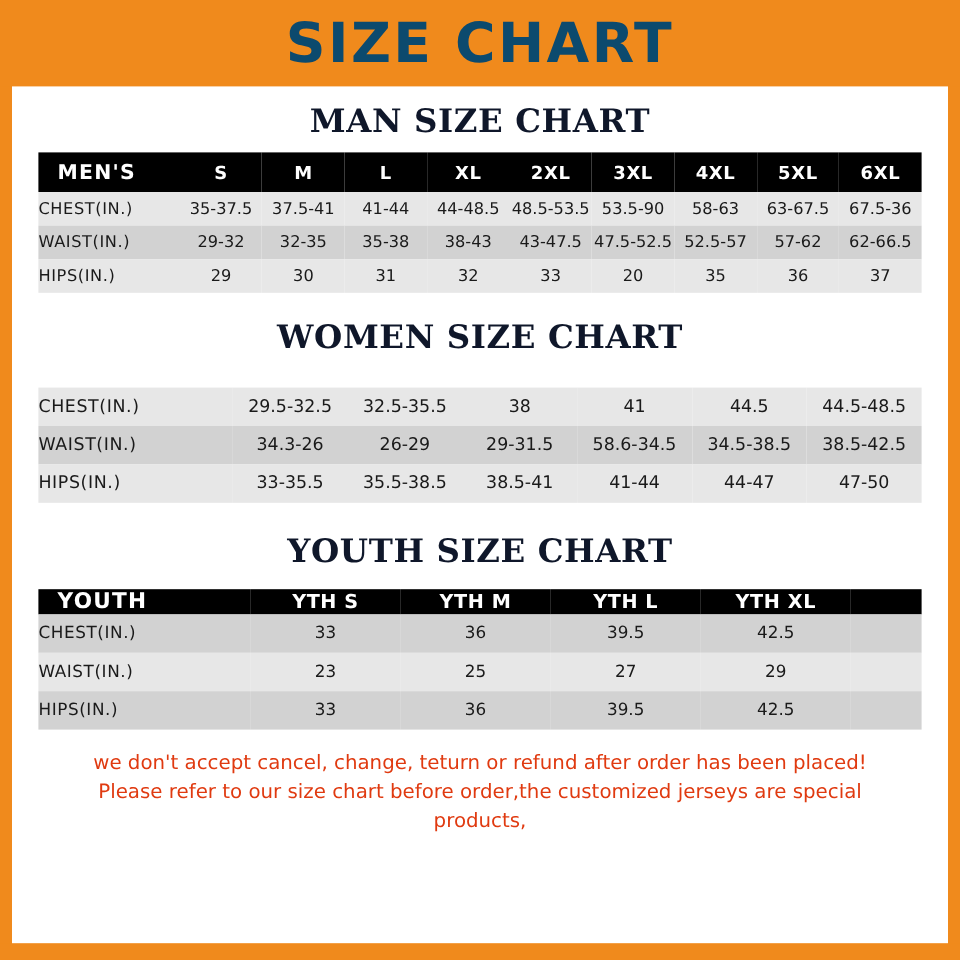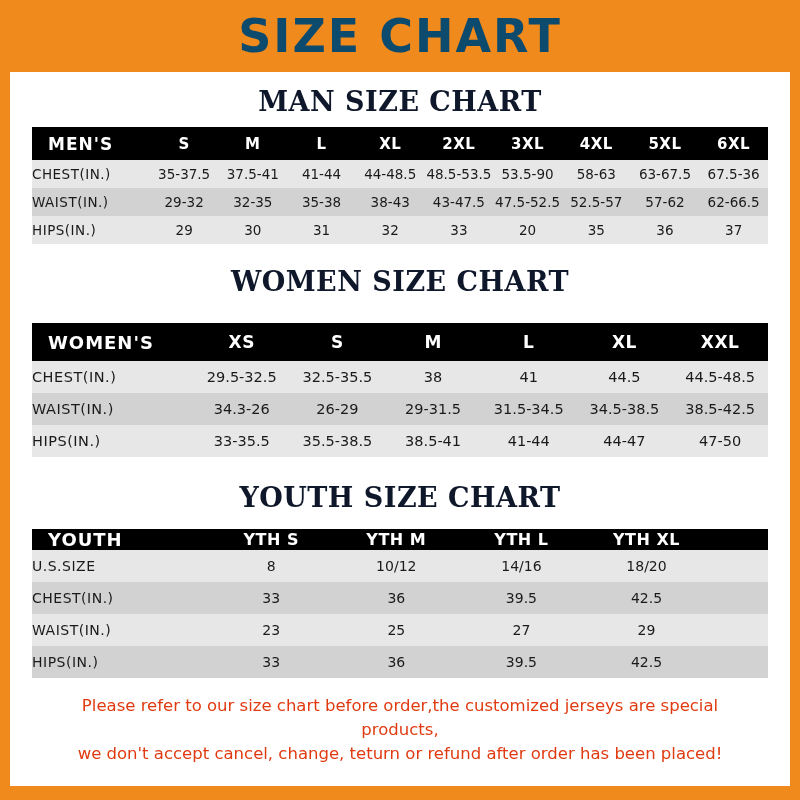--- a/index.html
+++ b/index.html
@@ -207,44 +207,35 @@
       <colgroup>
         <col style="width:22%">
           <col style="width:13%">
           <col style="width:13%">
           <col style="width:13%">
         <col style="width:13%">
           <col style="width:13%">
           <col style="width:13%">
       </colgroup>
       <tbody>
-        <tr class="hdr-row">
-          <td class="first">WOMEN'S</td>
-          <td>XS</td>
-          <td>S</td>
-          <td>M</td>
-          <td>L</td>
-          <td>XL</td>
-          <td>XXL</td>
-        </tr>
         <tr class="row-light">
           <td class="first">CHEST(IN.)</td>
           <td>29.5-32.5</td>
           <td>32.5-35.5</td>
           <td>38</td>
           <td>41</td>
           <td>44.5</td>
           <td>44.5-48.5</td>
         </tr>
         <tr class="row-dark">
           <td class="first">WAIST(IN.)</td>
           <td>34.3-26</td>
           <td>26-29</td>
           <td>29-31.5</td>
-          <td>31.5-34.5</td>
+          <td>58.6-34.5</td>
           <td>34.5-38.5</td>
           <td>38.5-42.5</td>
         </tr>
         <tr class="row-light">
           <td class="first">HIPS(IN.)</td>
           <td>33-35.5</td>
           <td>35.5-38.5</td>
           <td>38.5-41</td>
           <td>41-44</td>
           <td>44-47</td>
@@ -265,28 +256,20 @@
       </colgroup>
       <tbody>
         <tr class="hdr-row">
           <td class="first">YOUTH</td>
           <td>YTH S</td>
           <td>YTH M</td>
           <td>YTH L</td>
           <td>YTH XL</td>
           <td></td>
         </tr>
-        <tr class="row-light">
-          <td class="first">U.S.SIZE</td>
-          <td>8</td>
-          <td>10/12</td>
-          <td>14/16</td>
-          <td>18/20</td>
-          <td></td>
-        </tr>
         <tr class="row-dark">
           <td class="first">CHEST(IN.)</td>
           <td>33</td>
           <td>36</td>
           <td>39.5</td>
           <td>42.5</td>
           <td></td>
         </tr>
         <tr class="row-light">
           <td class="first">WAIST(IN.)</td>
@@ -301,20 +284,20 @@
           <td>33</td>
           <td>36</td>
           <td>39.5</td>
           <td>42.5</td>
           <td></td>
         </tr>
       </tbody>
     </table>
 
     <div class="footer-note">
+      <span class="footer-line">we don't accept cancel, change, teturn or refund after order has been placed!</span>
       <span class="footer-line">Please refer to our size chart before order,the customized jerseys are special products,</span>
-      <span class="footer-line">we don't accept cancel, change, teturn or refund after order has been placed!</span>
     </div>
 
   </div>
 
   <div class="bottom-bar"></div>
 </div>
 
 </body></html>

